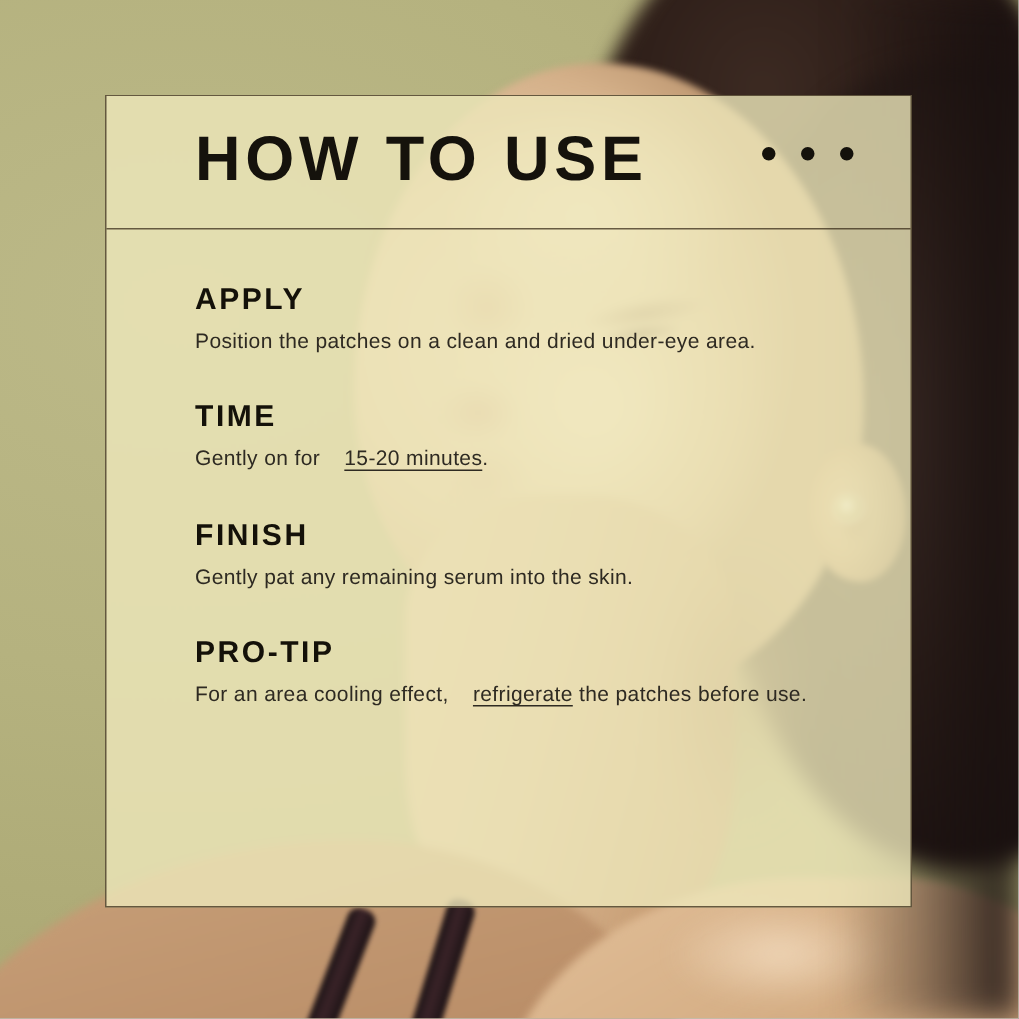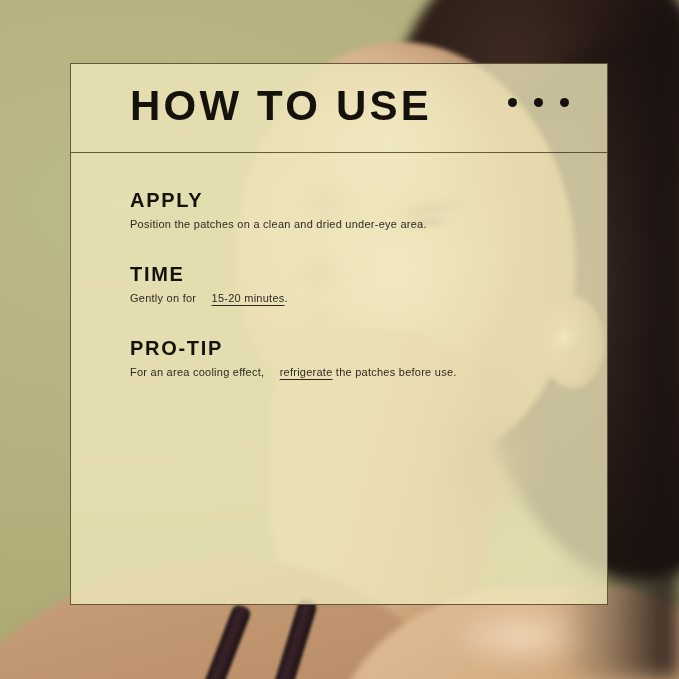--- a/index.html
+++ b/index.html
@@ -288,21 +288,21 @@
   .section:last-child { margin-bottom: 0; }
   .section-label {
     font-size: 20px;
     font-weight: 700;
     letter-spacing: 1.7px;
     color: #141109;
     margin: 0 0 6px 0;
     line-height: 1.1;
   }
   .section-text {
-    font-size: 11px;
+    font-size: 14px;
     font-weight: 400;
     letter-spacing: 0.25px;
     color: #2e2a22;
     margin: 0;
     line-height: 1.45;
     max-width: 420px;
   }
   .underline {
     text-decoration: underline;
     text-underline-offset: 3px;
@@ -357,20 +357,24 @@
       <div class="section" id="sec-apply">
         <p class="section-label">APPLY</p>
         <p class="section-text"><span>Position the patches on a clean and dried under-eye area.</span></p>
       </div>
 
       <div class="section" id="sec-time">
         <p class="section-label">TIME</p>
         <p class="section-text"><span>Gently on for </span><span class="underline">15-20 minutes</span><span>.</span></p>
       </div>
 
+      <div class="section" id="sec-finish">
+        <p class="section-label">FINISH</p>
+        <p class="section-text"><span>Gently pat any remaining serum into the skin.</span></p>
+      </div>
 
       <div class="section" id="sec-protip">
         <p class="section-label">PRO-TIP</p>
         <p class="section-text"><span>For an area cooling effect, </span><span class="underline">refrigerate</span><span> the patches before use.</span></p>
       </div>
 
     </div>
   </div>
 
 </div>

